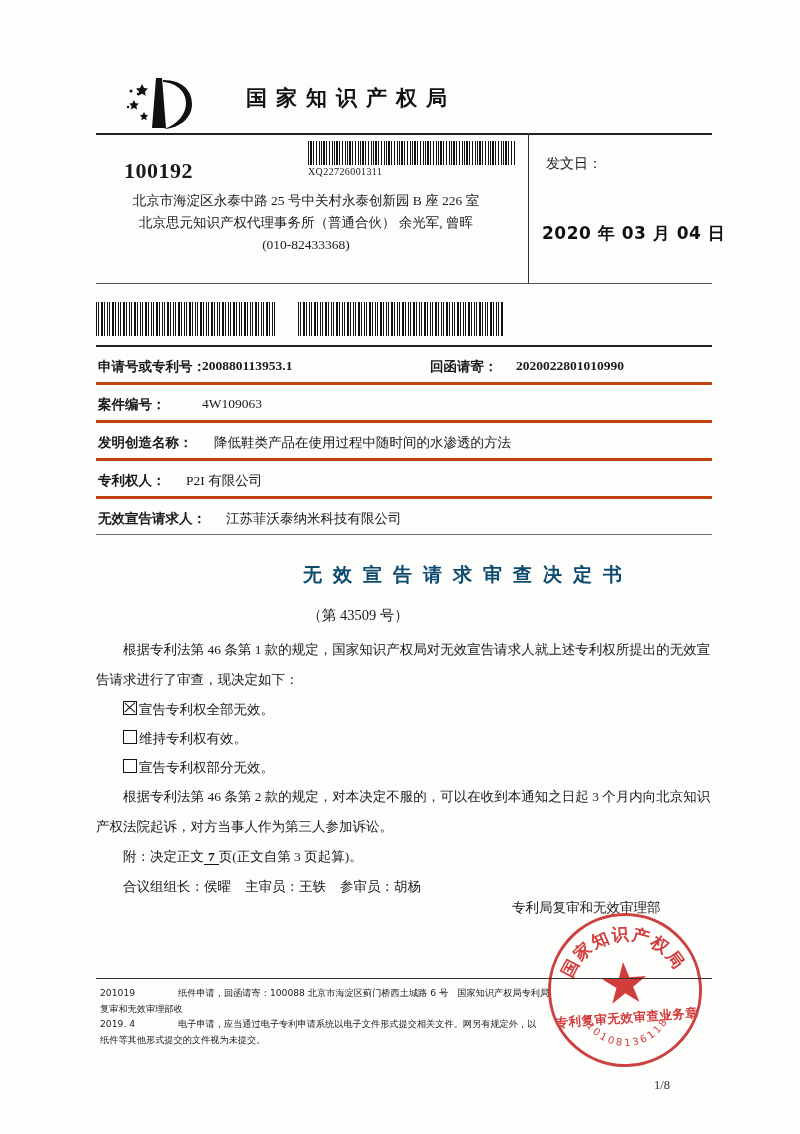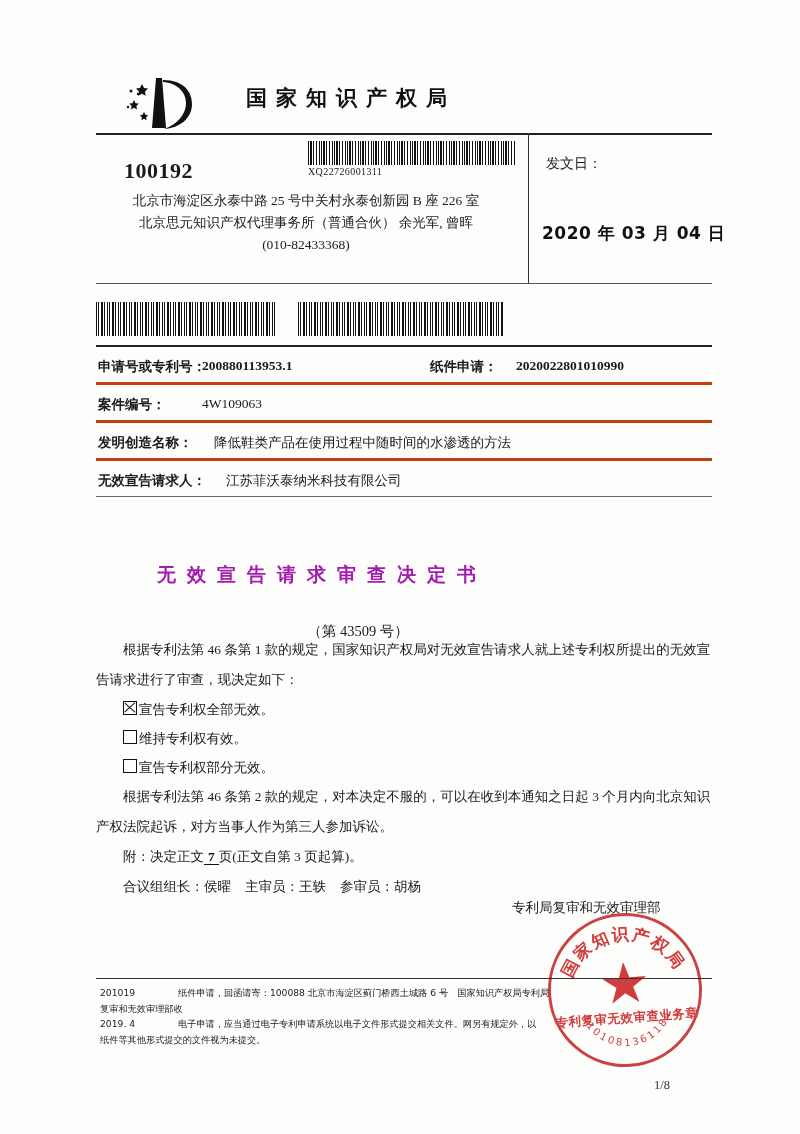--- a/index.html
+++ b/index.html
@@ -191,36 +191,35 @@
   .val-title { left: 118px; }
   .val-owner { left: 90px; }
   .val-pet { left: 130px; }
 
   
   .doc-title {
     position: absolute;
     left: 0;
     top: 562px;
     width: 633px;
-    text-align: center;
+    text-align: right;
     font-family: "DejaVu Sans", sans-serif;
     font-size: 19px;
     font-weight: bold;
     letter-spacing: 11px;
     text-indent: 11px;
-    color: #a21caf;
+    color: #0c4a6e;
   }
   .doc-no {
     position: absolute;
     left: 0;
     top: 606px;
     width: 716px;
     text-align: center;
     font-size: 14.5px;
-    margin-top: 16px;
   }
 
   
   .body-wrap {
     position: absolute;
     left: 96px;
     top: 635px;
     width: 616px;
     font-size: 13.5px;
     line-height: 30px;
@@ -410,34 +409,38 @@
 
   <div class="bc-big bc-big-1"></div>
   <div class="bc-big bc-big-2"></div>
   <div class="rule rule-bars"></div>
 
   <div class="info">
 
     <div class="info-row">
       <span class="lbl">申请号或专利号：</span>
       <span class="val val-appno">200880113953.1</span>
-      <span class="lbl lbl-serial">纸件申请：</span>
+      <span class="lbl lbl-serial">回函请寄：</span>
       <span class="val val-serial">2020022801010990</span>
     </div>
 
     <div class="info-row">
       <span class="lbl">案件编号：</span>
       <span class="val val-case">4W109063</span>
     </div>
 
     <div class="info-row">
       <span class="lbl">发明创造名称：</span>
       <span class="val val-title">降低鞋类产品在使用过程中随时间的水渗透的方法</span>
     </div>
 
+    <div class="info-row">
+      <span class="lbl">专利权人：</span>
+      <span class="val val-owner">P2I 有限公司</span>
+    </div>
 
     <div class="info-row">
       <span class="lbl">无效宣告请求人：</span>
       <span class="val val-pet">江苏菲沃泰纳米科技有限公司</span>
     </div>
   </div>
 
   <div class="doc-title">无效宣告请求审查决定书</div>
   <div class="doc-no">（第 43509 号）</div>
 

